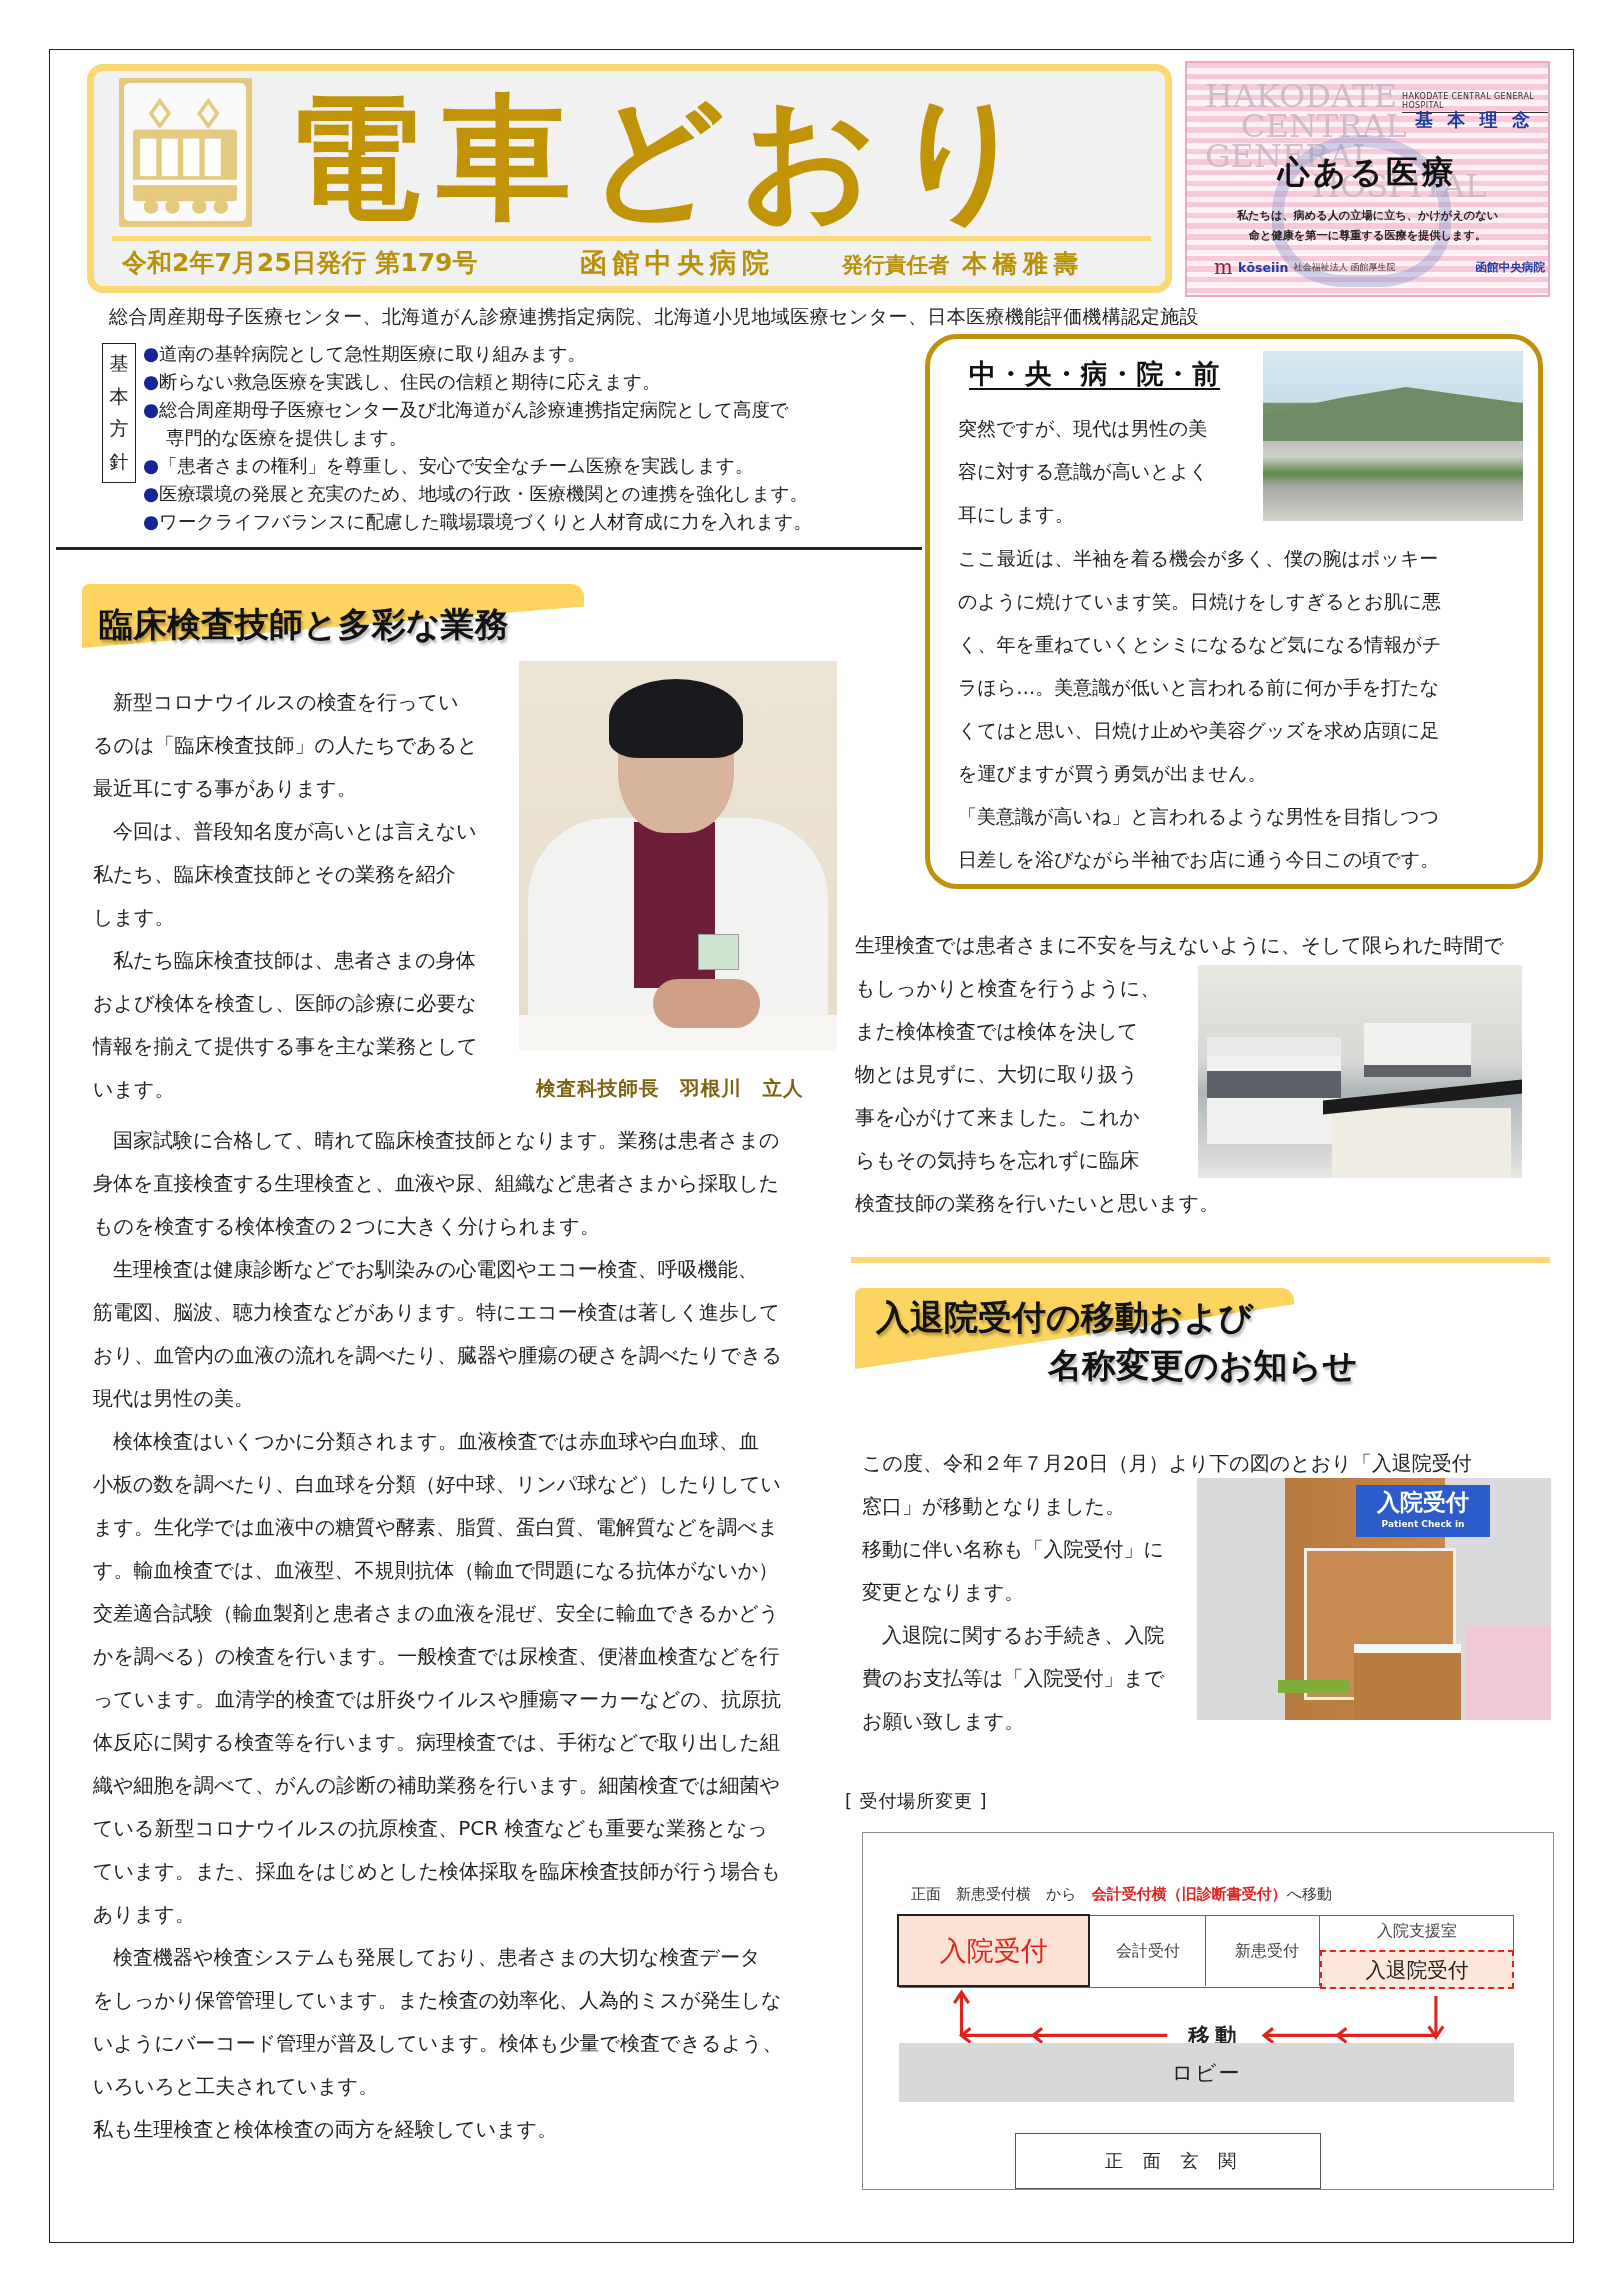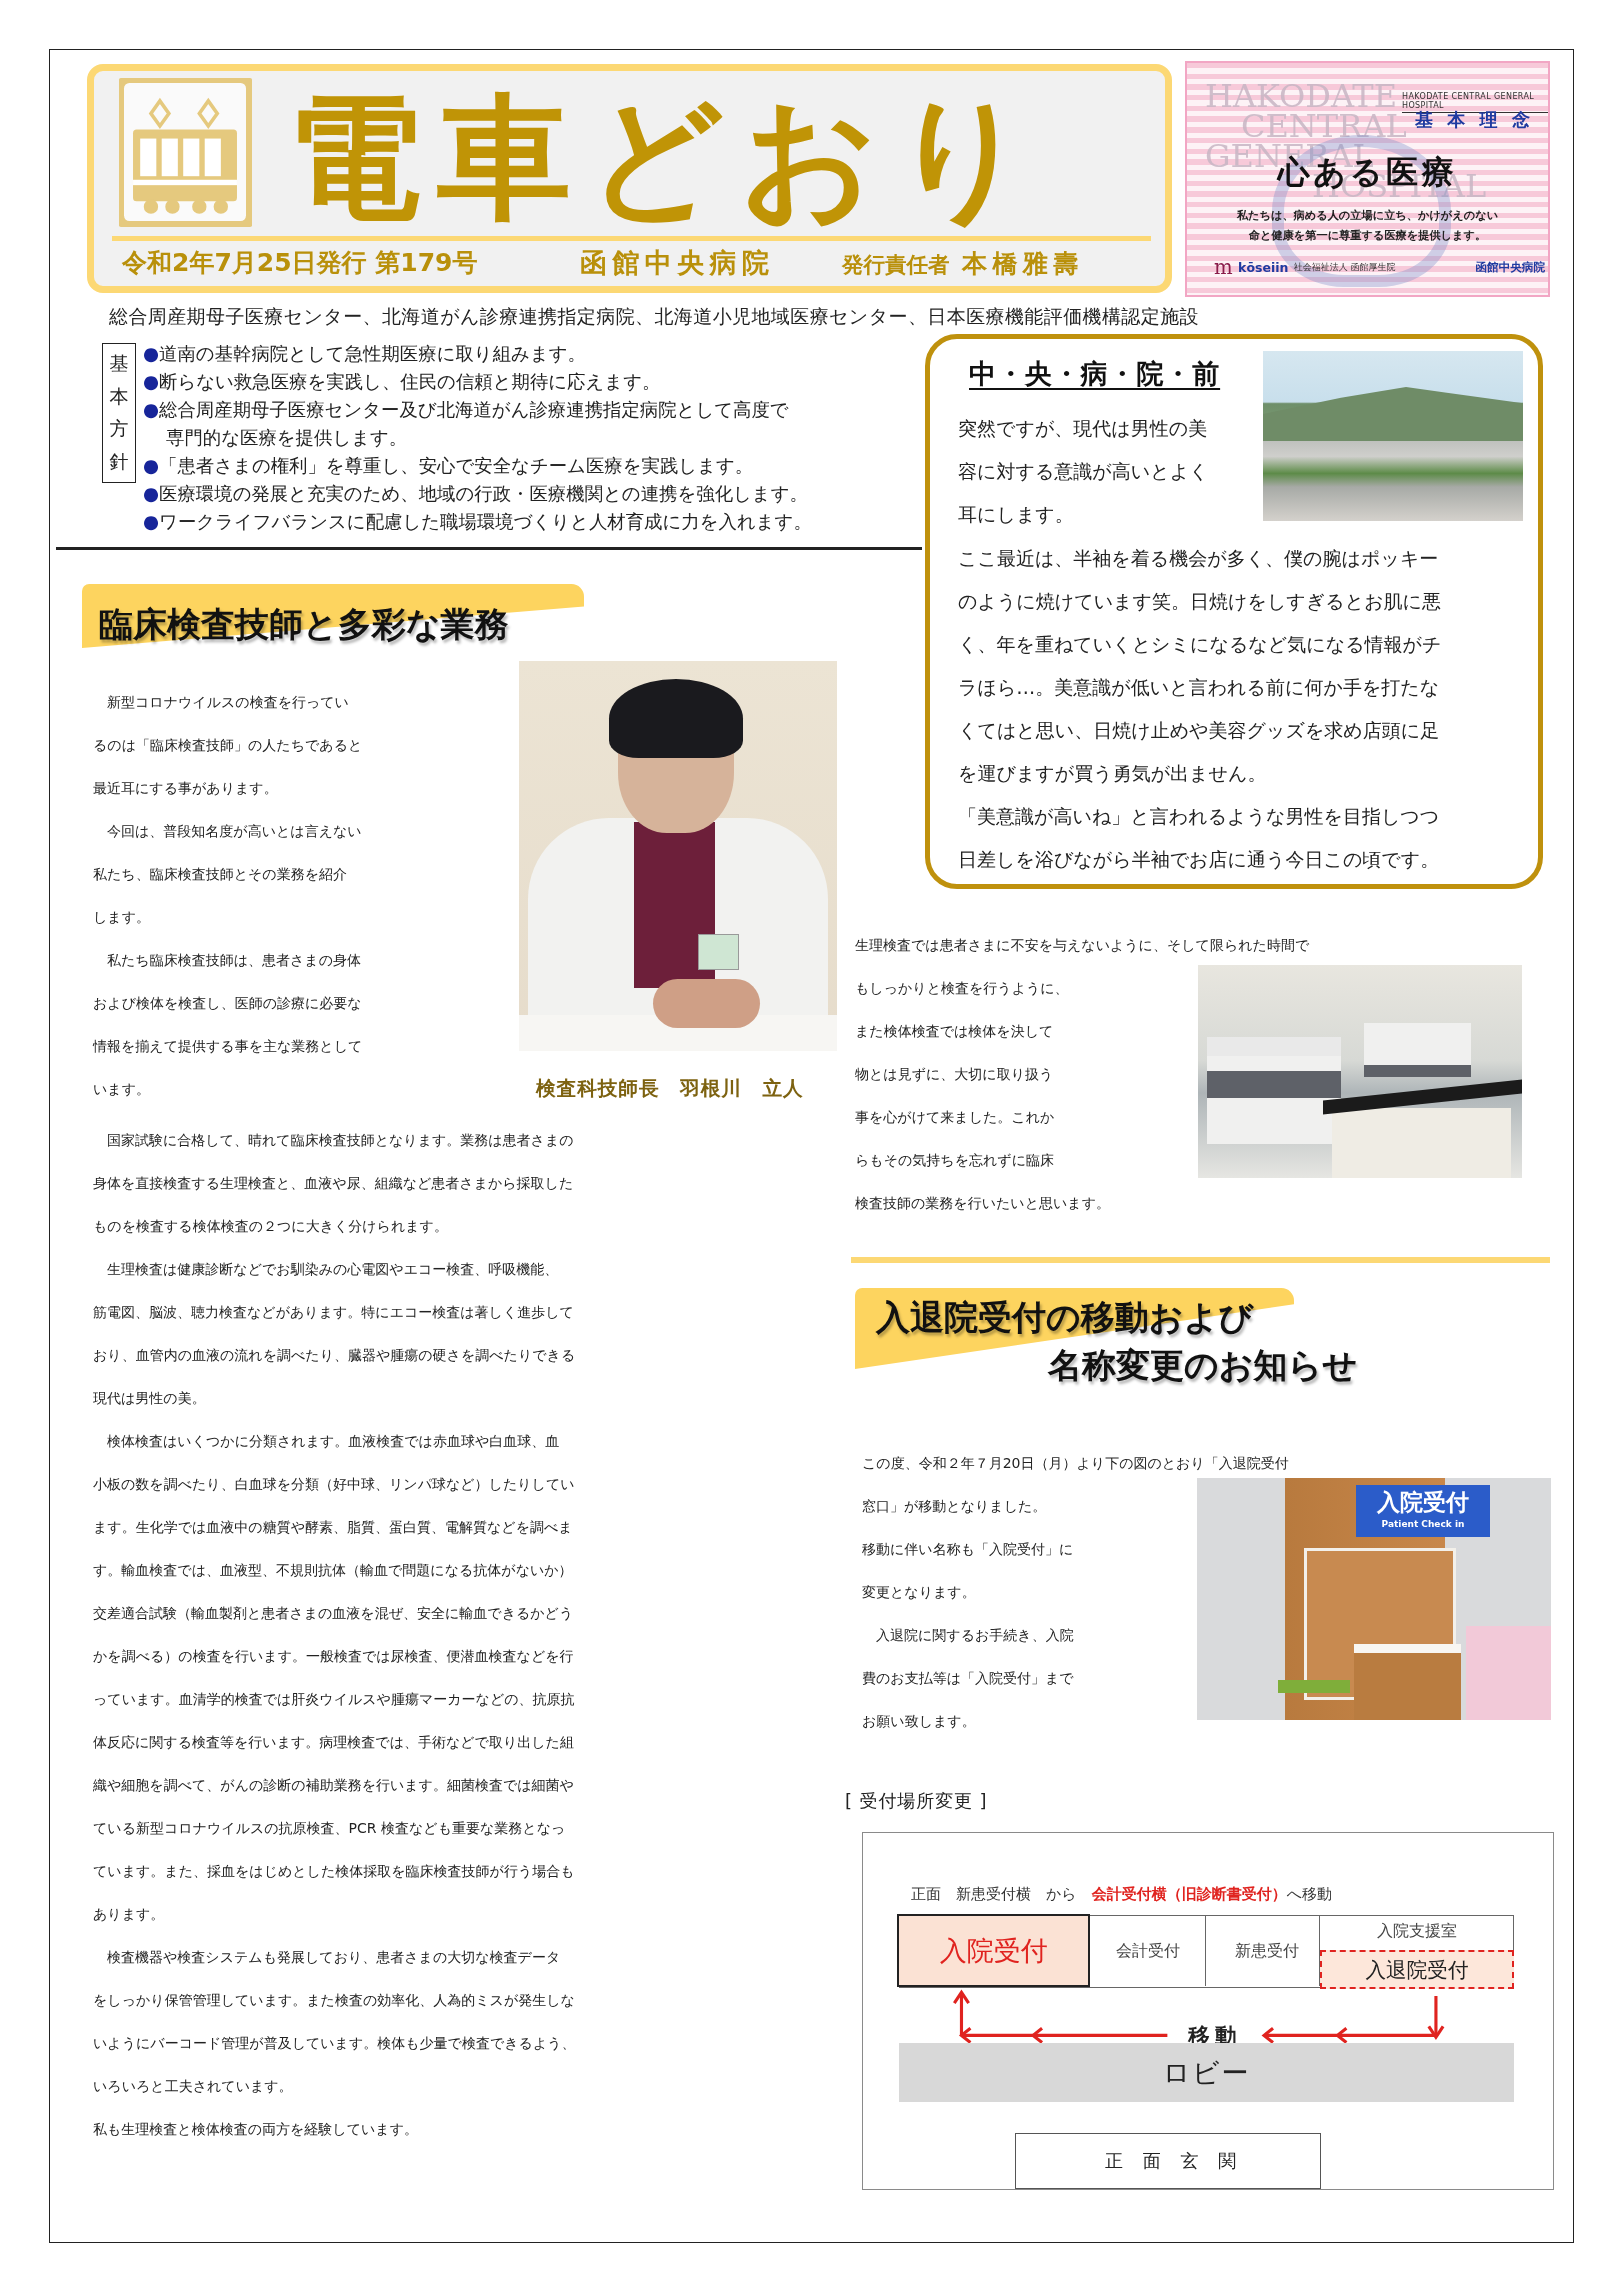--- a/index.html
+++ b/index.html
@@ -41,21 +41,21 @@
   .policy-list { left: 143px; top: 340px; width: 779px; }
   .policy-item { font-size: 18.4px; line-height: 28px; white-space: nowrap; }
   .policy-item .bullet { color: #17259a; }
   .policy-indent { padding-left: 23px; }
   .rule-left { left: 56px; top: 547px; width: 866px; height: 2.7px; background: #222; }
 
   
   .heading-band { background: #fdd45f; border-radius: 7.2px 12.5px 12.5px 0; }
   .heading-text { font-size: 34px; font-weight: bold; color: #111; text-shadow: 1.8px 2.7px 2.7px rgba(0,0,0,.28); white-space: nowrap; }
 
-  .body-text { font-size: 14px; line-height: 43px; color: #222; }
+  .body-text { font-size: 20px; line-height: 43px; color: #222; }
   .body-text p { margin: 0; }
   .indent { text-indent: 1em; }
 
   .photo { overflow: hidden; }
 
   
   .doctor { left: 519px; top: 661px; width: 318px; height: 390px; background: linear-gradient(180deg,#ece4d4 0%,#e6dccb 100%); }
   .doc-head { left: 99px; top: 29px; width: 116px; height: 143px; background: #d6b39a; border-radius: 45% 45% 42% 42%; }
   .doc-hair { left: 90px; top: 18px; width: 134px; height: 79px; background: #1a1a1e; border-radius: 50% 50% 22% 22%; }
   .doc-coat { left: 9px; top: 157px; width: 300px; height: 206px; background: #f2f2f0; border-radius: 81px 81px 9px 9px; }
@@ -99,21 +99,21 @@
   .diagram-caption .red { color: #e0231f; font-weight: bold; }
   .d-row { left: 36px; top: 82px; width: 615px; height: 73px; border-top: 1.8px solid #666; border-bottom: 1.8px solid #666; }
   .d-cell { top: 0; height: 70px; display: flex; align-items: center; justify-content: center; font-size: 16px; color: #444; }
   .d-new-loc { left: -1.8px; top: -1.8px; width: 193px; height: 73px; background: #fbe2d4; border: 2.7px solid #222; color: #e0231f; font-size: 27px; }
   .d-kaikei { left: 192px; width: 115px; border-right: 1.8px solid #666; }
   .d-shinkan { left: 306px; width: 115px; border-right: 1.8px solid #666; padding-left: 10px; }
   .d-support { left: 421px; width: 194px; border-right: 1.8px solid #666; height: 70px; }
   .d-support-label { left: 421px; top: 5.4px; width: 194px; text-align: center; font-size: 16px; color: #444; }
   .d-old-loc { left: 421px; top: 34px; width: 194px; height: 39px; background: #fde7da; border: 2.7px dashed #e0231f; display: flex; align-items: center; justify-content: center; font-size: 20.6px; color: #222; }
   .d-move-label { left: 318px; top: 159px; font-size: 21.5px; font-weight: bold; color: #222; letter-spacing: 5.4px; background: #fff; padding: 0 7.2px; }
-  .d-lobby { left: 36px; top: 210px; width: 615px; height: 59px; background: #d8d8d8; display: flex; align-items: center; justify-content: center; font-size: 27px; color: #222; letter-spacing: 1.8px; }
+  .d-lobby { left: 36px; top: 210px; width: 615px; height: 59px; background: #d8d8d8; display: flex; align-items: center; justify-content: center; font-size: 21px; color: #222; letter-spacing: 1.8px; }
   .d-entrance { left: 152px; top: 300px; width: 306px; height: 56px; border: 1.8px solid #555; display: flex; align-items: center; justify-content: center; font-size: 18px; color: #222; letter-spacing: 19.7px; padding-left: 25px; }
 </style>
 </head>
 <body>
 
 <div class="abs page-border"></div>
 
 <div class="abs masthead"></div>
 <div class="abs train-box">
   <div class="abs train-inner">

